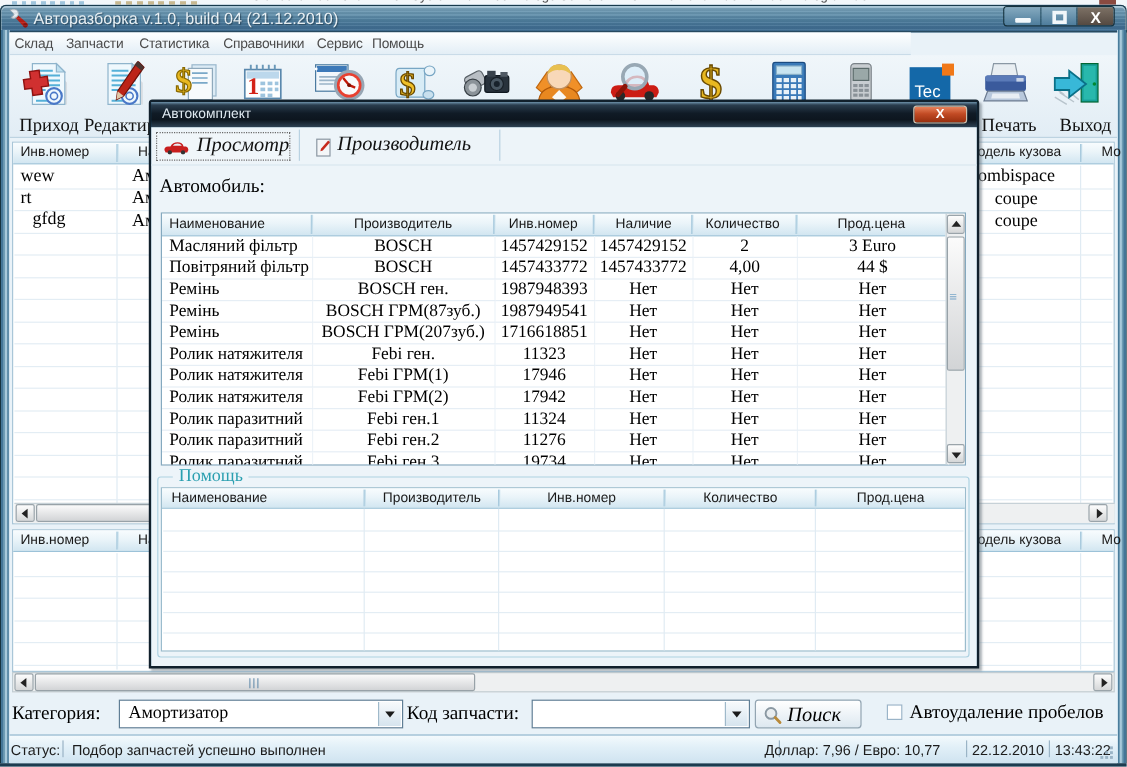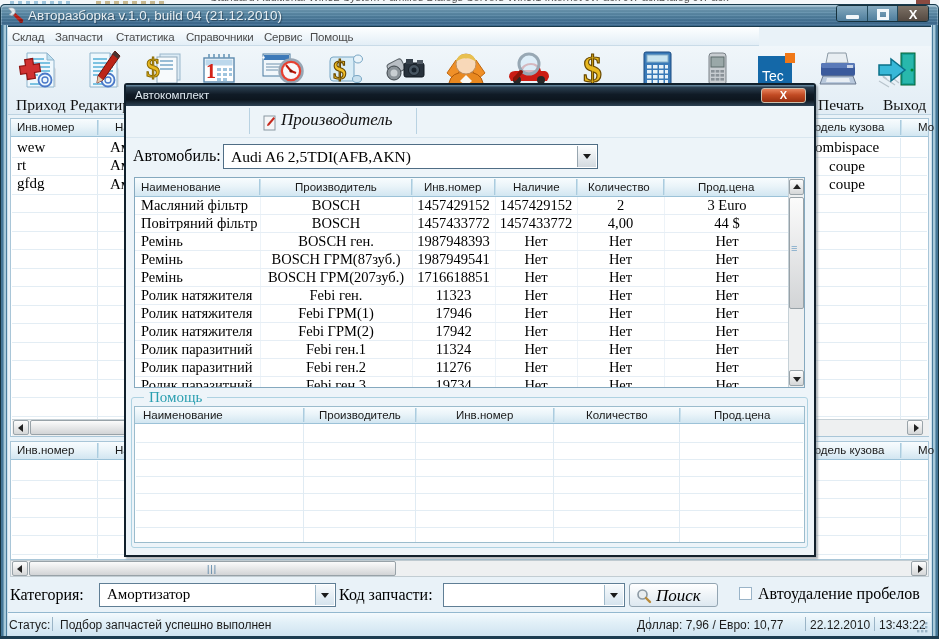--- a/index.html
+++ b/index.html
@@ -273,21 +273,21 @@
   <span class="ht" style="left:907px">Мо</span>
  </div>
  <div class="vline" style="left:86px"></div>
  <div class="vline" style="left:889px"></div>
  <div class="cellS" style="left:6px;top:20px">wew</div>
  <div class="cellS" style="left:99px;top:20px">Амортизатор</div>
  <div class="cellS" style="left:794px;top:20px">Combispace</div>
  <div class="cellS" style="left:6px;top:38px">rt</div>
  <div class="cellS" style="left:99px;top:38px">Амортизатор</div>
  <div class="cellS" style="left:818px;top:39px">coupe</div>
- <div class="cellS" style="left:6px;top:56px">gfdg</div>
+ <div class="cellS" style="left:16px;top:56px">gfdg</div>
  <div class="cellS" style="left:99px;top:57px">Амортизатор</div>
  <div class="cellS" style="left:818px;top:57px">coupe</div>
  <div class="rowline" style="top:37.5px"></div>
  <div class="rowline" style="top:56px"></div>
  <div class="rowline" style="top:74.5px"></div>
  <div class="rowline" style="top:93px"></div>
  <div class="rowline" style="top:111.5px"></div>
  <div class="rowline" style="top:130px"></div>
  <div class="rowline" style="top:148.5px"></div>
  <div class="rowline" style="top:167px"></div>
@@ -371,34 +371,39 @@
     </svg>
 </div>
 
 <div class="abs" id="dlg">
  <div id="dtitle">
       <span>Автокомплект</span>
       <div id="dclose">X</div>
     </div>
  <div id="dbody">
 
+  <div class="dtab" style="left:4px;top:4px;width:112px;border:1px dotted #6a6a6a;background:#f0f6fa;">
+   <svg style="position:absolute;left:5px;top:6px" width="22" height="12" viewBox="0 0 22 12">
+    <path d="M1 8 Q1 5 4 5 L6 5 Q8 1.5 12 1.5 Q16 1.5 17 5 L19 5 Q21 5.5 21 8 L20 10 L2 10 Z" fill="#c81e1e"></path>
+    <path d="M8 4.5 Q9 2.5 12 2.5 Q14.5 2.5 15.5 4.5 Z" fill="#e8eef4"></path>
+    <circle cx="5.5" cy="10" r="1.8" fill="#333"></circle>
+          <circle cx="16.5" cy="10" r="1.8" fill="#333"></circle>
+   </svg>
+   <span class="itab" style="position:absolute;left:33px;top:0px">Просмотр</span>
+  </div>
   <div class="tabsep" style="left:123px"></div>
   <svg style="position:absolute;left:137px;top:9px" width="14" height="16" viewBox="0 0 14 16">
     <rect x="1" y="1" width="11" height="14" fill="#f4f6f8" stroke="#8a97a2"></rect>
     <path d="M10.5 2 L12 3.5 L6 10.5 L4 11 L4.5 9 Z" fill="#c62a1e"></path>
    </svg>
   <span class="itab" style="position:absolute;left:155px;top:4px">Производитель</span>
   <div class="tabsep" style="left:290px"></div>
   <div style="position:absolute;left:0;top:31px;width:100%;height:1px;background:#d9e6ef"></div>
 
   <div class="serif" style="position:absolute;left:7px;top:41px;font-size:16px;">Автомобиль:</div>
-  <div class="combo" style="left:97px;top:38px;width:375px;height:25px;border-color:#4f6d85;">
-    <span class="cv" style="top:3px;font-size:15.5px">Audi A6 2,5TDI(AFB,AKN)</span>
-    <span class="cb" style="background:linear-gradient(180deg,#fcfdfe,#d3dae0);border-left:1px solid #98a6b0"></span>
-  </div>
 
   <div style="position:absolute;left:8px;top:71px;width:671px;height:211px;background:#fff;border:1px solid #85a9bf;overflow:hidden;" id="pgrid">
    <div class="ghead" style="right:16px;height:19px;">
     <span class="ht" style="left:6px;top:3px">Наименование</span>
     <span class="sep" style="left:124px"></span>
     <span class="ht" style="left:160px;top:3px">Производитель</span>
     <span class="sep" style="left:276px"></span>
     <span class="ht" style="left:289px;top:3px">Инв.номер</span>
     <span class="sep" style="left:359px"></span>
     <span class="ht" style="left:378px;top:3px">Наличие</span>

